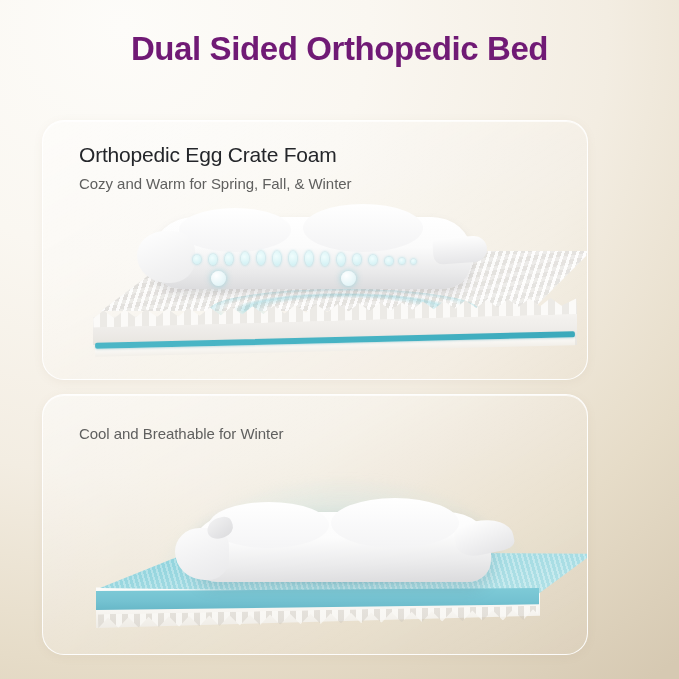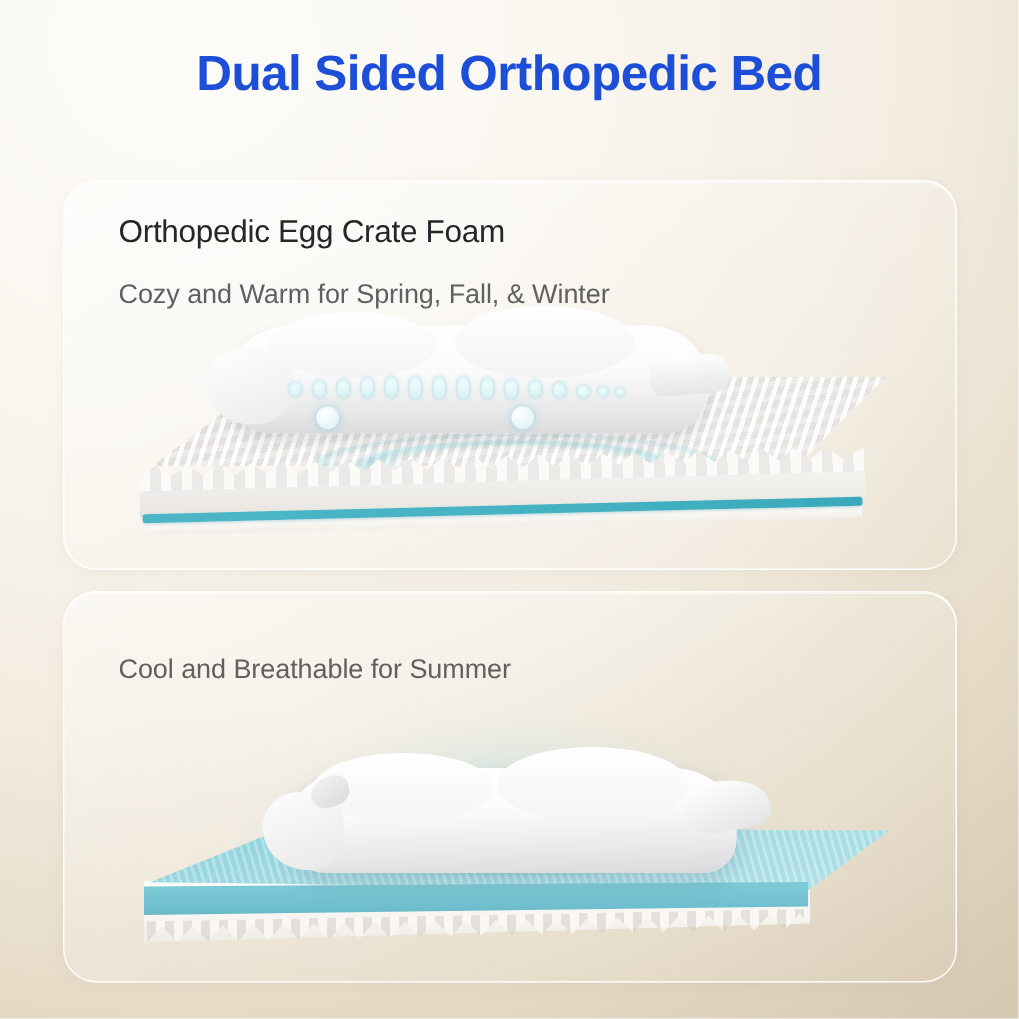--- a/index.html
+++ b/index.html
@@ -9,45 +9,45 @@
     background:
       radial-gradient(130% 120% at 18% 4%, #fdfcf9 0%, #faf7f1 28%, #f3ede2 55%, #e6dcc8 78%, #d6c9b2 100%);
     overflow:hidden;
     position:relative;
   }
 
   
   .header{ padding-top:30px; text-align:center; }
   .title{
     font-size:33px; font-weight:bold; letter-spacing:-0.4px;
-    color:#1d4ed8; line-height:1.18;
+    color:#701a75; line-height:1.18;
   }
   .subtitle{
     margin-top:9px; font-size:18.5px; font-weight:300;
     color:#3f3f3f; letter-spacing:-0.1px;
   }
 
   
   .card{
-    position:absolute; left:42px; width:596px;
+    position:absolute; left:42px; width:546px;
     border-radius:22px;
     border:1px solid rgba(255,255,255,.92);
     background:linear-gradient(150deg, rgba(255,255,255,.46) 0%, rgba(255,255,255,.16) 55%, rgba(255,255,255,.05) 100%);
     box-shadow:0 2px 10px rgba(150,130,100,.08), inset 0 1px 0 rgba(255,255,255,.7);
     overflow:hidden;
   }
   #card-1{ top:120px; height:260px; }
   #card-2{ top:394px; height:261px; }
 
   .card-head{ padding:22px 0 0 36px; }
   .card-title{
     font-size:21px; color:#24262a; font-weight:400; letter-spacing:-0.2px;
   }
   .card-sub{
-    margin-top:19px; font-size:18px; font-weight:300;
+    margin-top:8px; font-size:15px; font-weight:300;
     color:#60605f; letter-spacing:-0.05px;
   }
 
   
   .illo{ position:absolute; left:0; right:0; bottom:0; height:168px; }
 
   
   .slab1{
     position:absolute; left:48px; top:40px; width:500px; height:100px;
   }
@@ -298,21 +298,21 @@
         <i style="left:218px;top:8px;  height:5px; width:5px;"></i>
       </div>
       <div class="joint" style="left:60px;  top:54px;"></div>
       <div class="joint" style="left:190px; top:54px;"></div>
     </div>
   </div>
 </div>
 
 <div class="card" id="card-2">
   <div class="card-head">
-    <div class="card-sub">Cool and Breathable for Summer</div>
+    <div class="card-sub">Cool and Breathable for Winter</div>
   </div>
 
   <div class="illo" style="height:190px;">
     <div class="rays-glow"></div>
     <div class="rays"></div>
 
     <div class="base"></div>
     <div class="base-zig"></div>
 
     <div class="gel">

